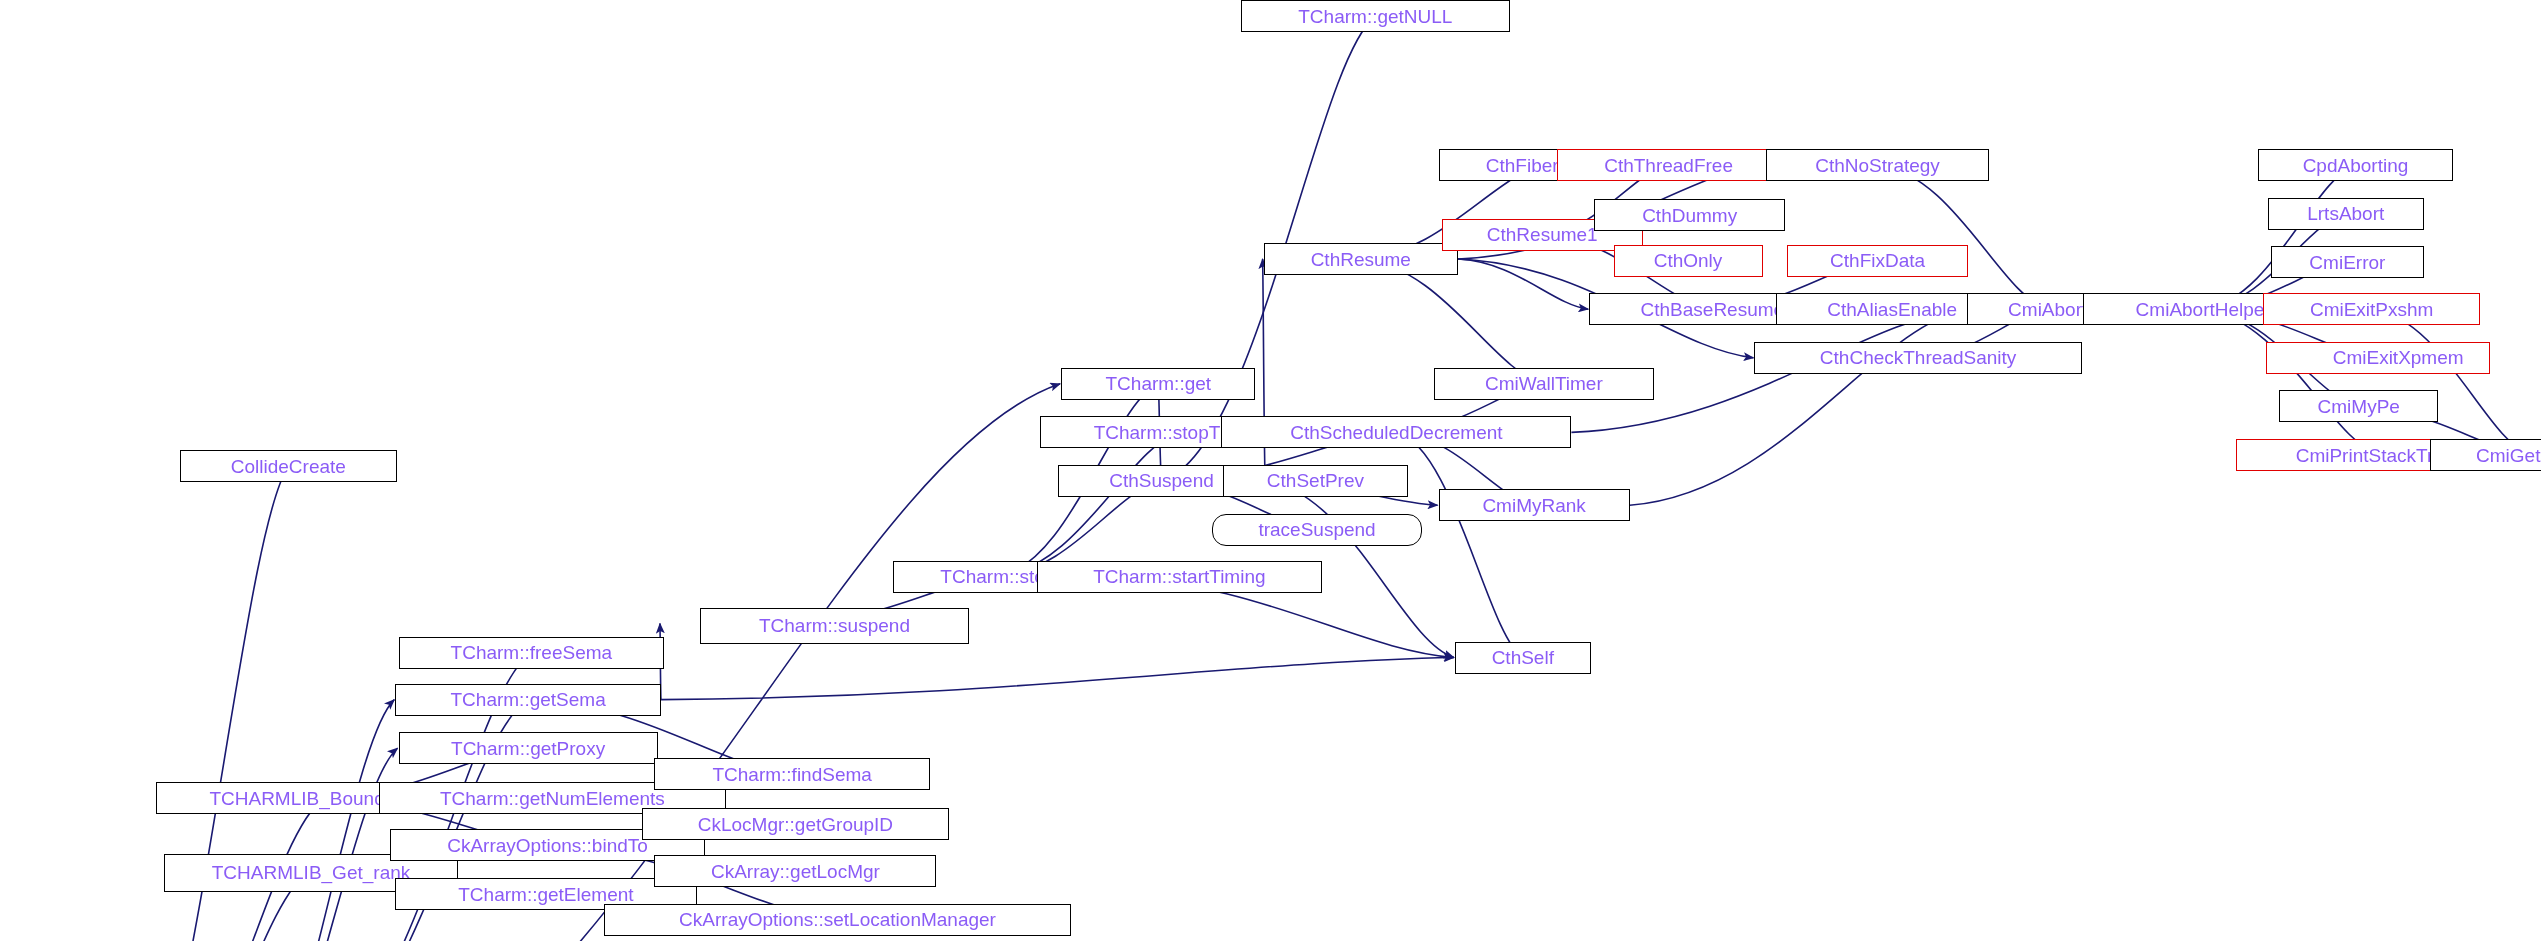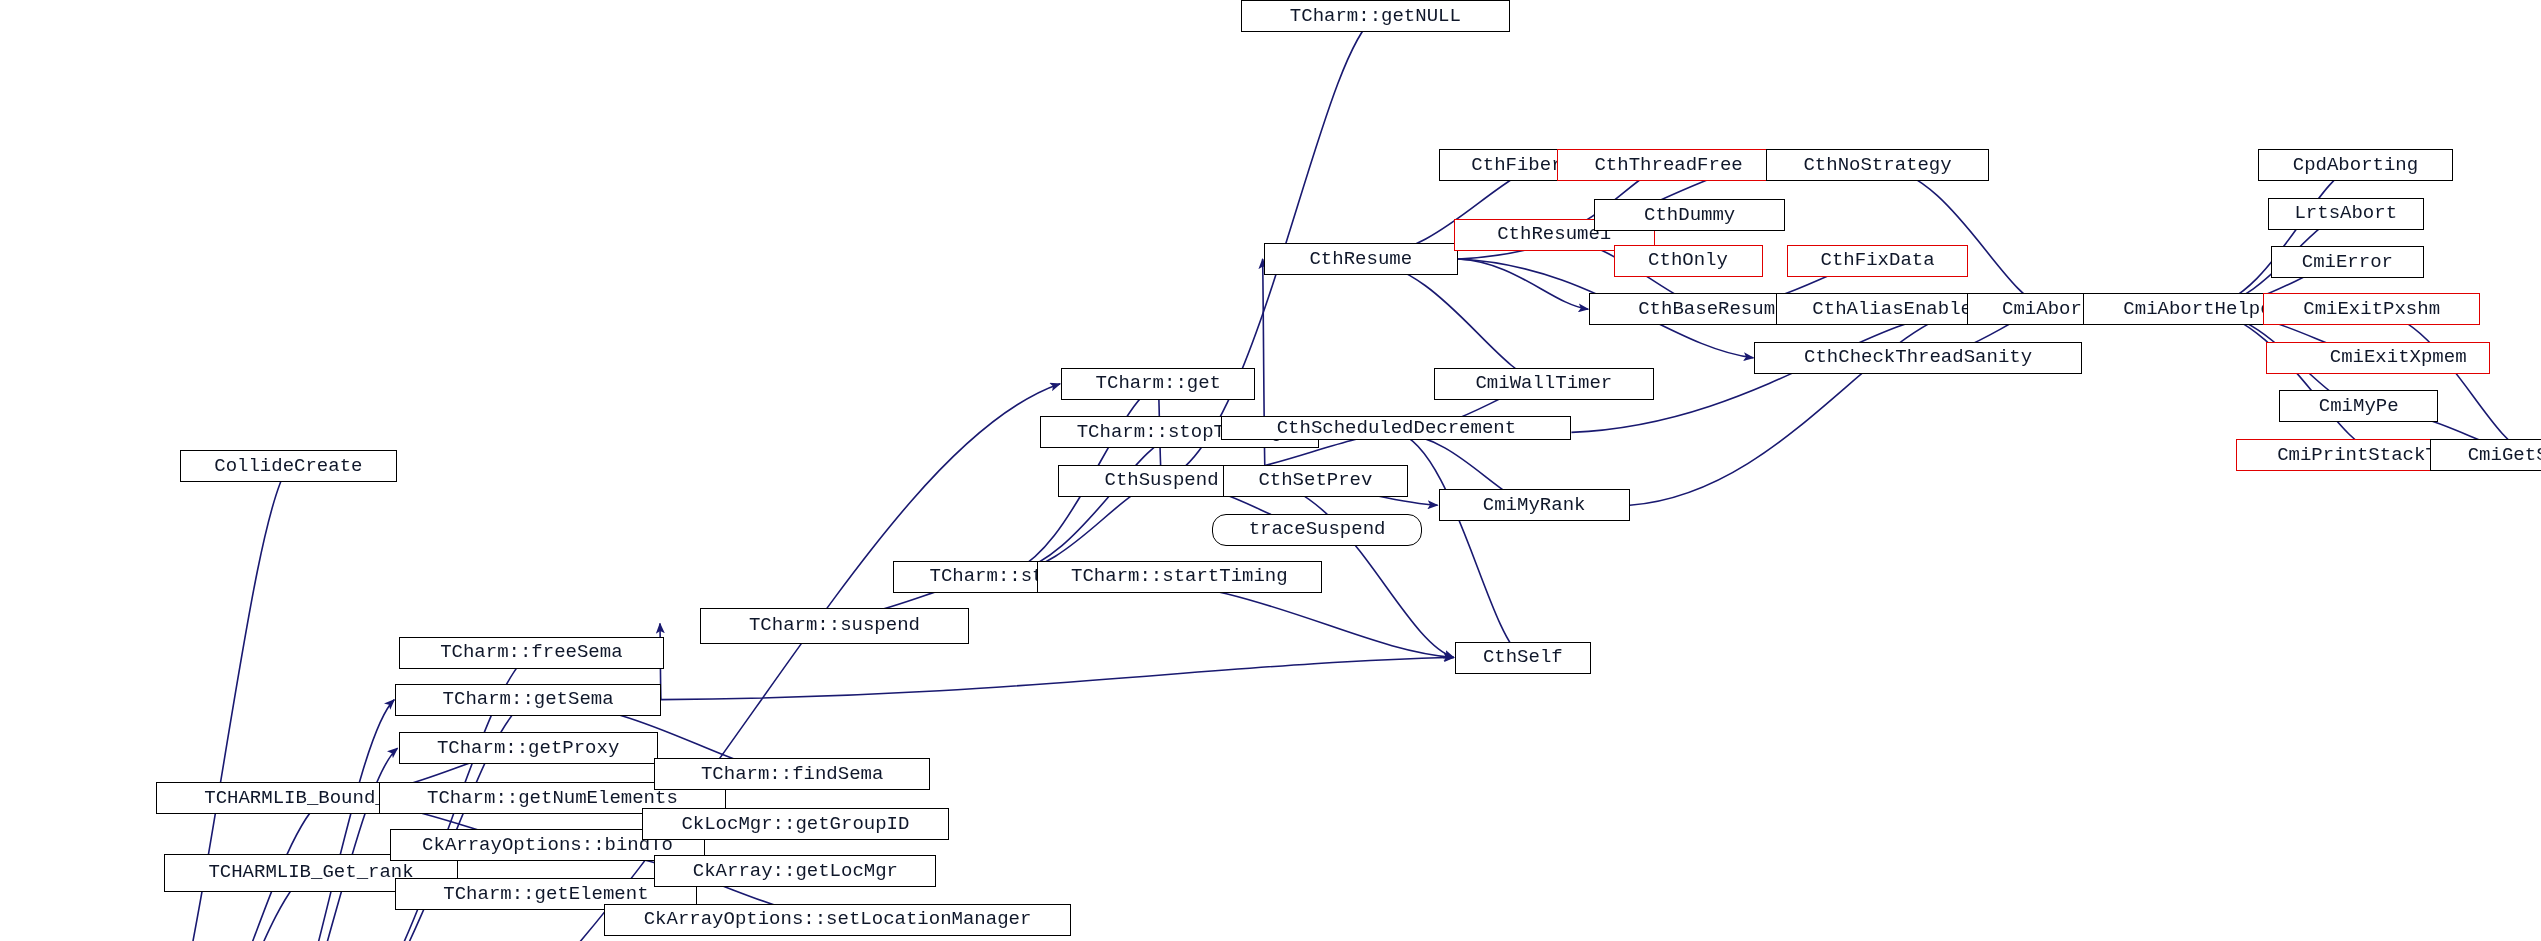--- a/index.html
+++ b/index.html
@@ -1,21 +1,21 @@
 <!DOCTYPE html>
 <html><head>
 <meta charset="utf-8">
 <style>
   html,body{margin:0;padding:0;background:#ffffff;}
   body{font-family:"Liberation Sans", sans-serif;}
   #canvas{position:relative;width:2541px;height:941px;background:#ffffff;overflow:hidden;}
   #edges{position:absolute;left:0;top:0;width:2541px;height:941px;}
   .node{position:absolute;box-sizing:border-box;border:1.6px solid #000000;background:#ffffff;
         display:flex;align-items:center;justify-content:center;
-        font-family:Liberation Mono, monospace;font-size:19px;color:#0f172a;
+        font-family:Liberation Sans, sans-serif;font-size:19px;color:#8b5cf6;
         white-space:nowrap;line-height:1;letter-spacing:0px;}
   .node.red{border-color:#e00000;}
 </style>
 </head>
 <body>
 
 <div id="canvas">
   <svg id="edges" viewBox="0 0 2541 941" preserveAspectRatio="none" xmlns="http://www.w3.org/2000/svg">
     <defs>
       <marker id="ah" markerWidth="11" markerHeight="9" refX="10" refY="4.5" orient="auto" markerUnits="userSpaceOnUse">
@@ -104,31 +104,31 @@
       <div class="node" style="left: 700px; top: 607.5px; width: 268.92px; height: 36px;">TCharm::suspend</div>
       <div class="node" style="left: 654.48px; top: 758.16px; width: 275.4px; height: 32px;">TCharm::findSema</div>
       <div class="node" style="left: 641.52px; top: 808.38px; width: 307.8px; height: 32px;">CkLocMgr::getGroupID</div>
       <div class="node" style="left: 654.48px; top: 855.36px; width: 281.88px; height: 32px;">CkArray::getLocMgr</div>
       <div class="node" style="left: 604.26px; top: 903.96px; width: 466.56px; height: 32px;">CkArrayOptions::setLocationManager</div>
       <div class="node" style="left: 892.62px; top: 560.52px; width: 210.6px; height: 32px;">TCharm::stop</div>
       <div class="node" style="left: 1036.8px; top: 560.52px; width: 285.12px; height: 32px;">TCharm::startTiming</div>
       <div class="node" style="left: 1061.1px; top: 367.74px; width: 194.4px; height: 32px;">TCharm::get</div>
       <div class="node" style="left: 1040.04px; top: 416.34px; width: 278.64px; height: 32px;">TCharm::stopTiming</div>
       <div class="node" style="left: 1057.86px; top: 464.94px; width: 207.36px; height: 32px;">CthSuspend</div>
-      <div class="node" style="left: 1221.48px; top: 416.34px; width: 349.92px; height: 24px;">CthScheduledDecrement</div>
+      <div class="node" style="left: 1221.48px; top: 416.34px; width: 349.92px; height: 32px;">CthScheduledDecrement</div>
       <div class="node" style="left: 1223.1px; top: 464.94px; width: 184.68px; height: 32px;">CthSetPrev</div>
       <div class="node" style="left: 1211.76px; top: 513.54px; width: 210.6px; height: 32px; border-radius: 14px;">traceSuspend</div>
       <div class="node" style="left: 1433.7px; top: 367.74px; width: 220.32px; height: 32px;">CmiWallTimer</div>
       <div class="node" style="left: 1438.56px; top: 489.24px; width: 191.16px; height: 32px;">CmiMyRank</div>
       <div class="node" style="left: 1454.76px; top: 641.52px; width: 136.08px; height: 32px;">CthSelf</div>
       <div class="node" style="left: 1240.92px; top: 0px; width: 268.92px; height: 32px;">TCharm::getNULL</div>
       <div class="node" style="left: 1263.6px; top: 243px; width: 194.4px; height: 32px;">CthResume</div>
       <div class="node" style="left: 1438.56px; top: 149.04px; width: 213.84px; height: 32px;">CthFiberBlock</div>
       <div class="node red" style="left: 1556.82px; top: 149.04px; width: 223.56px; height: 32px;">CthThreadFree</div>
-      <div class="node red" style="left: 1441.8px; top: 218.7px; width: 200.88px; height: 32px; margin-left: 12px;">CthResume1</div>
+      <div class="node red" style="left: 1441.8px; top: 218.7px; width: 200.88px; height: 32px;">CthResume1</div>
       <div class="node" style="left: 1594.08px; top: 199.26px; width: 191.16px; height: 32px;">CthDummy</div>
       <div class="node red" style="left: 1613.52px; top: 244.62px; width: 149.04px; height: 32px;">CthOnly</div>
       <div class="node" style="left: 1589.22px; top: 293.22px; width: 246.24px; height: 32px;">CthBaseResume</div>
       <div class="node" style="left: 1765.8px; top: 149.04px; width: 223.56px; height: 32px;">CthNoStrategy</div>
       <div class="node red" style="left: 1786.86px; top: 244.62px; width: 181.44px; height: 32px;">CthFixData</div>
       <div class="node" style="left: 1775.52px; top: 293.22px; width: 233.28px; height: 32px;">CthAliasEnable</div>
       <div class="node" style="left: 1754.46px; top: 341.82px; width: 327.24px; height: 32px;">CthCheckThreadSanity</div>
       <div class="node" style="left: 1966.68px; top: 293.22px; width: 162px; height: 32px;">CmiAbort</div>
       <div class="node" style="left: 2083.32px; top: 293.22px; width: 239.76px; height: 32px;">CmiAbortHelper</div>
       <div class="node" style="left: 2258.28px; top: 149.04px; width: 194.4px; height: 32px;">CpdAborting</div>

